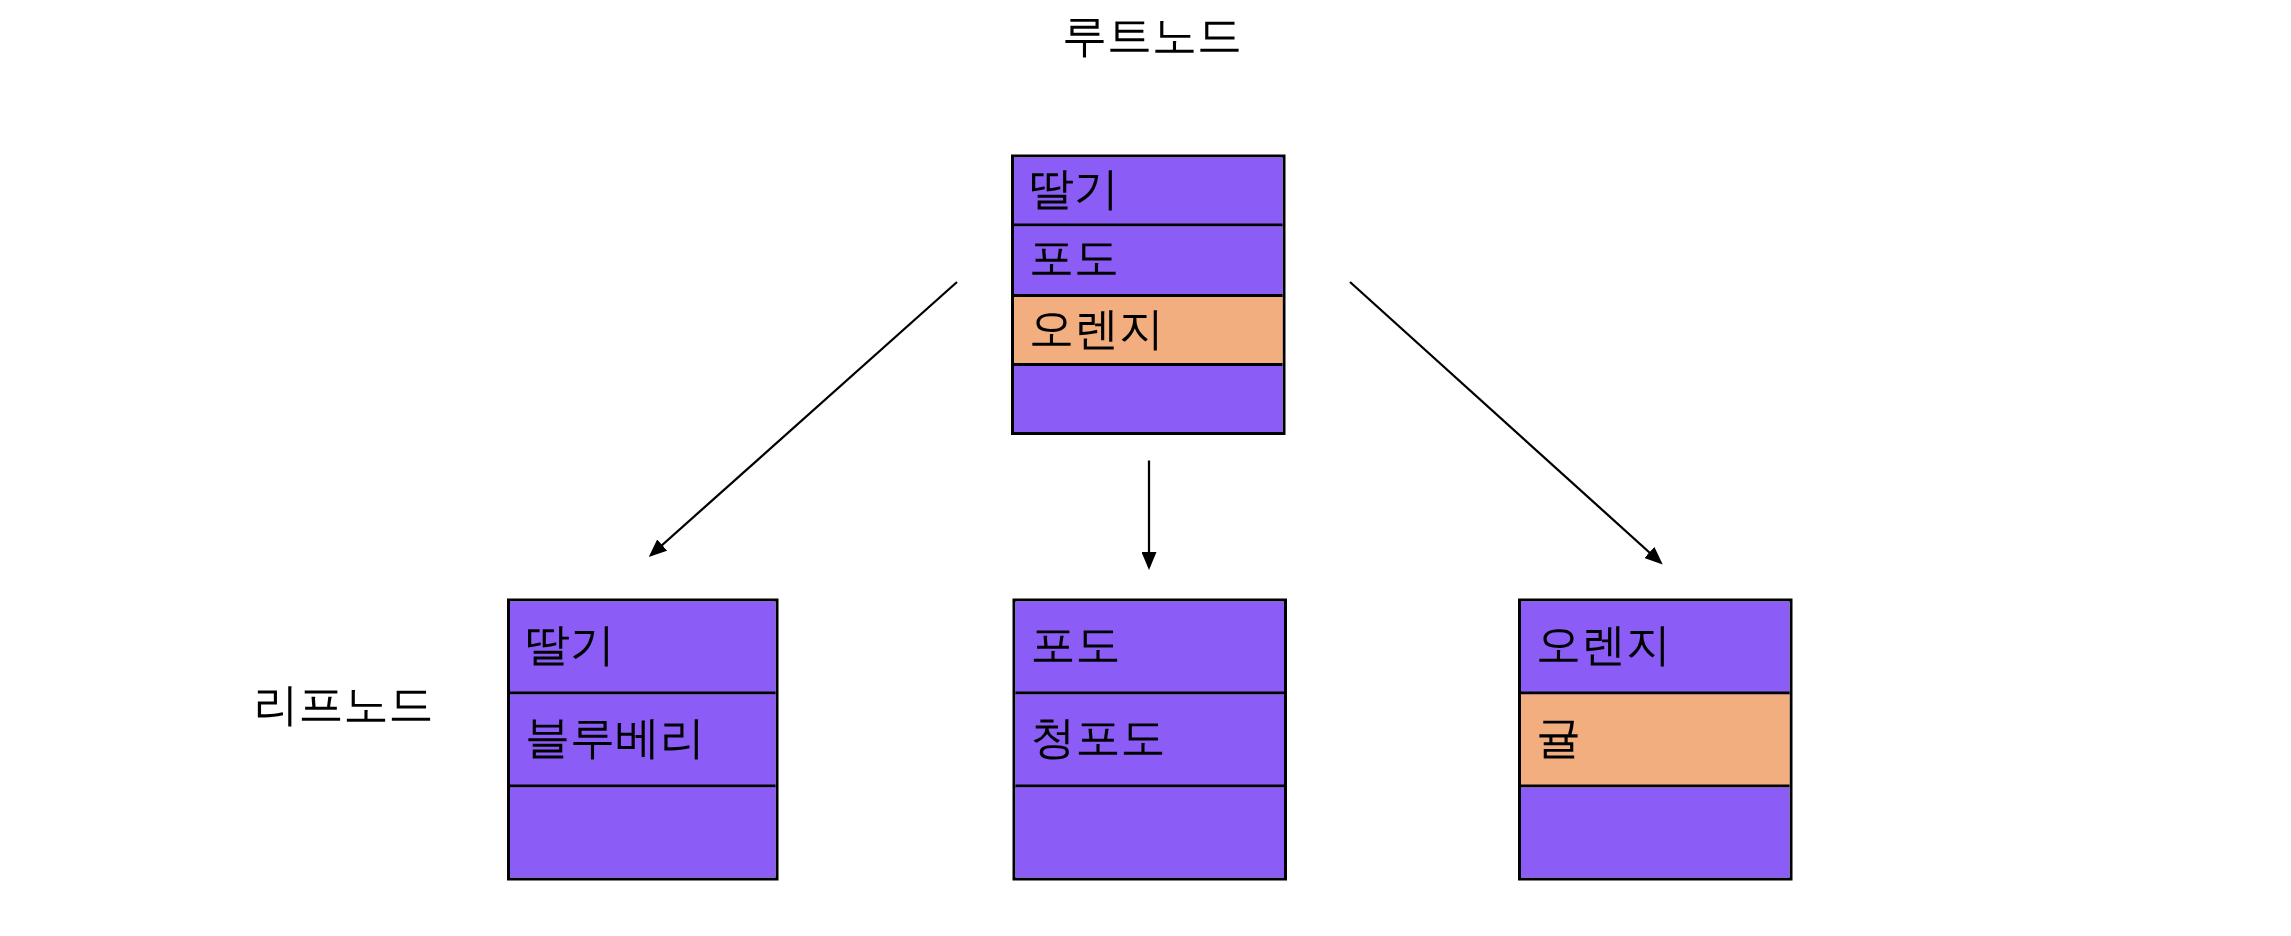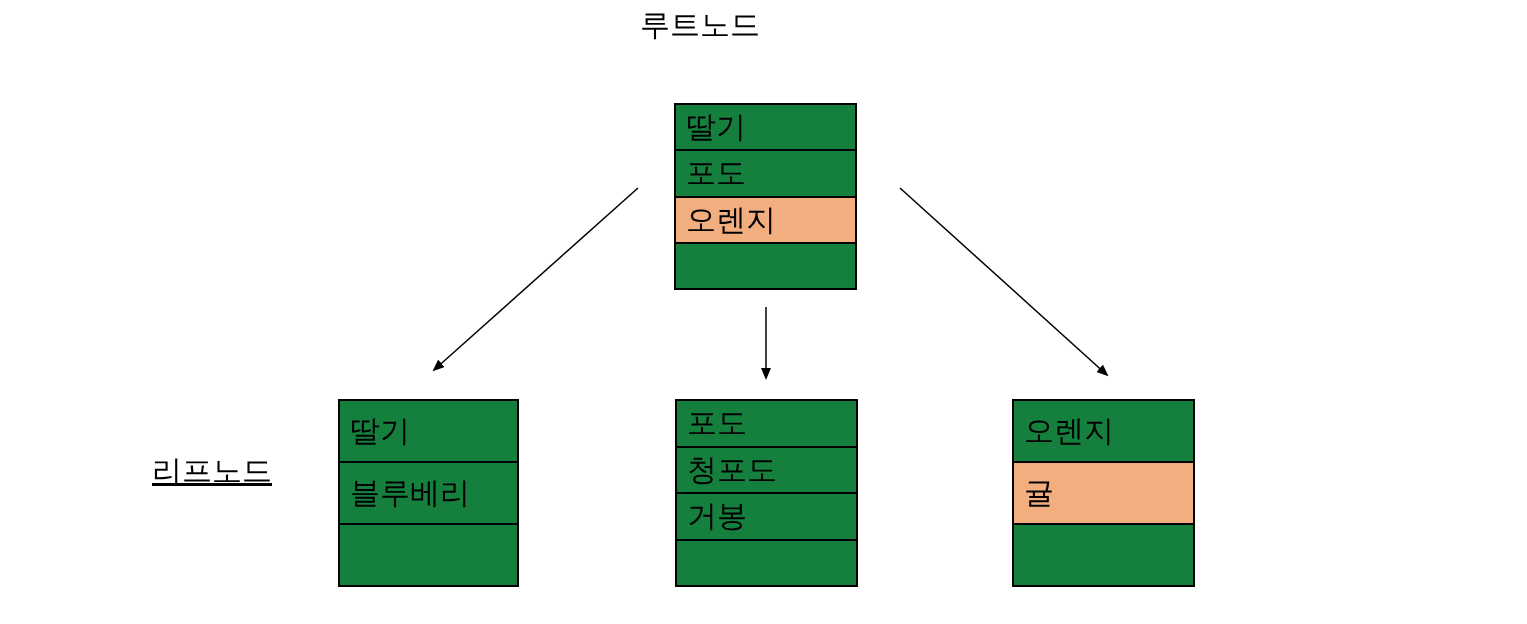--- a/index.html
+++ b/index.html
@@ -20,49 +20,49 @@
     overflow: hidden;
   }
   .arrows-layer {
     position: absolute;
     left: 0; top: 0;
     width: 1527px; height: 624px;
     pointer-events: none;
   }
   .caption {
     position: absolute;
-    text-align: left;
+    text-align: center;
     font-size: 30px;
     line-height: 38px;
     color: #000000;
     white-space: nowrap;
   }
   .caption-root { left: 640px; top: 6px; width: 256px; }
-  .caption-leaf { left: 152px; top: 452px; width: 196px; text-decoration: underline; }
+  .caption-leaf { left: 131px; top: 452px; width: 196px; }
   .node-table {
     position: absolute;
     border: 2px solid var(--border-c);
     background: #ffffff;
     display: flex;
     flex-direction: column;
   }
   .node-root  { left: 674px;  top: 103px; width: 183px; height: 187px; }
   .node-leaf1 { left: 338px;  top: 399px; width: 181px; height: 188px; }
   .node-leaf2 { left: 675px;  top: 399px; width: 183px; height: 188px; }
   .node-leaf3 { left: 1012px; top: 399px; width: 183px; height: 188px; }
   .cell {
     flex: 1 1 0;
     border-bottom: 2px solid var(--border-c);
     display: flex;
     align-items: center;
     padding-left: 10px;
     font-size: 30px;
     line-height: 1;
     color: #000000;
-    background: #15803d;
+    background: #8b5cf6;
     overflow: hidden;
   }
   .cell:last-child { border-bottom: none; }
   .cell.highlight { background: var(--highlight); }
 </style>
 </head>
 <body>
 
 <div class="canvas">
 
@@ -94,21 +94,20 @@
 
   <div class="node-table node-leaf1">
     <div class="cell">딸기</div>
     <div class="cell">블루베리</div>
     <div class="cell"></div>
   </div>
 
   <div class="node-table node-leaf2">
     <div class="cell">포도</div>
     <div class="cell">청포도</div>
-    <div class="cell">거봉</div>
     <div class="cell"></div>
   </div>
 
   <div class="node-table node-leaf3">
     <div class="cell">오렌지</div>
     <div class="cell highlight">귤</div>
     <div class="cell"></div>
   </div>
 
 </div>

